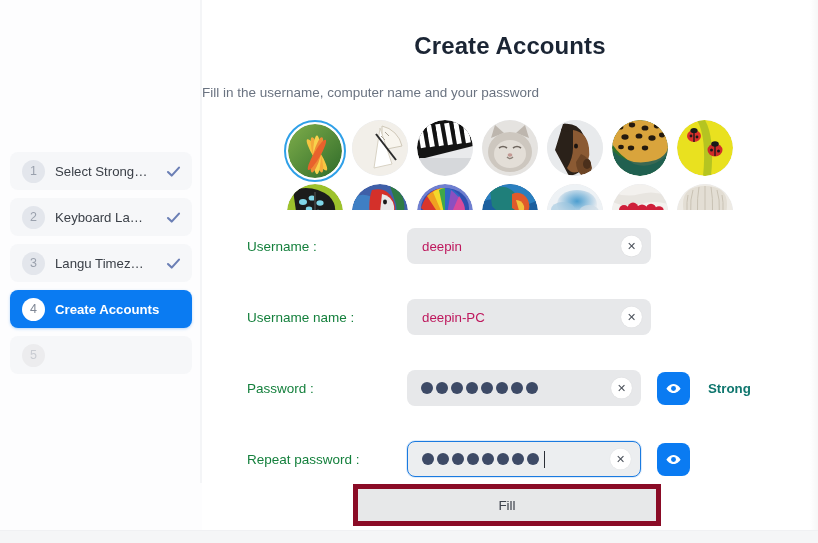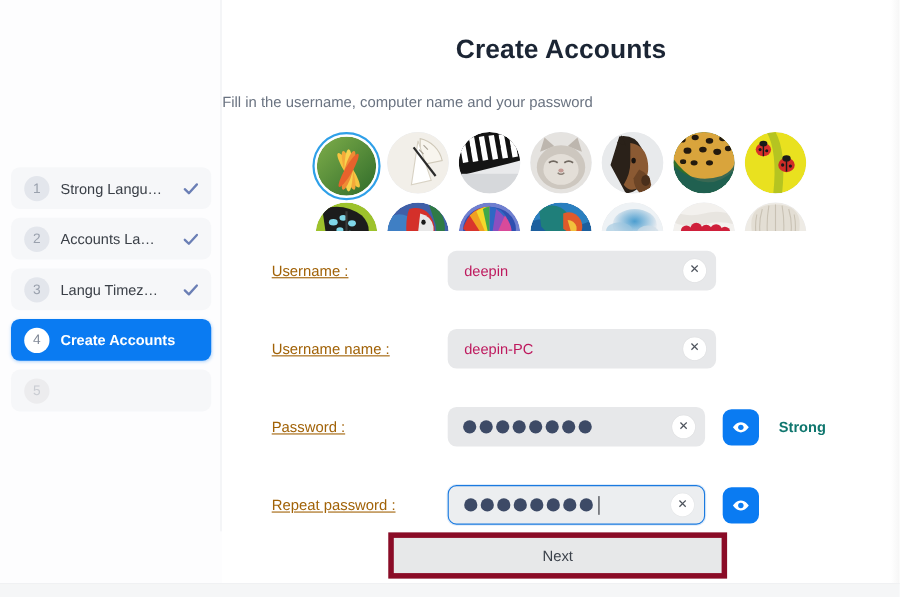--- a/index.html
+++ b/index.html
@@ -162,22 +162,21 @@
     display: flex;
     align-items: center;
     height: 36px;
     margin-bottom: 35px;
     padding-left: 45px;
   }
   .field-label {
     width: 160px;
     flex: 0 0 160px;
     font-size: 13.5px;
-    color: #a16207;
-    text-decoration: underline;
+    color: #15803d;
   }
   .input-wrap {
     position: relative;
     width: 244px;
     flex: 0 0 244px;
     height: 36px;
     border-radius: 8px;
     background: #e7e8ea;
     display: flex;
     align-items: center;
@@ -279,31 +278,31 @@
 </style>
 </head>
 <body>
 
 <div id="installer">
 
   <aside id="sidebar">
 
     <div class="step">
       <span class="step-num">1</span>
-      <span class="step-label">Strong Langu…</span>
+      <span class="step-label">Select Strong…</span>
       <span class="step-check">
         <svg width="17" height="17" viewBox="0 0 17 17">
             <path d="M3 9 L6.7 12.6 L14 4.6" fill="none" stroke="#6b7fb5" stroke-width="2.1" stroke-linecap="round" stroke-linejoin="round"></path>
           </svg>
       </span>
     </div>
 
     <div class="step">
       <span class="step-num">2</span>
-      <span class="step-label">Accounts La…</span>
+      <span class="step-label">Keyboard La…</span>
       <span class="step-check">
         <svg width="17" height="17" viewBox="0 0 17 17">
             <path d="M3 9 L6.7 12.6 L14 4.6" fill="none" stroke="#6b7fb5" stroke-width="2.1" stroke-linecap="round" stroke-linejoin="round"></path>
           </svg>
       </span>
     </div>
 
     <div class="step">
       <span class="step-num">3</span>
       <span class="step-label">Langu Timez…</span>
@@ -753,16 +752,16 @@
       </div>
 
     </div>
 
     <div id="right-edge"></div>
   </main>
 
   <div id="footer"></div>
 
   <div id="next-highlight" style="border-color: rgb(138, 11, 38);">
-    <span id="next-label">Next</span>
+    <span id="next-label">Fill</span>
   </div>
 
 </div>
 
 </body></html>

